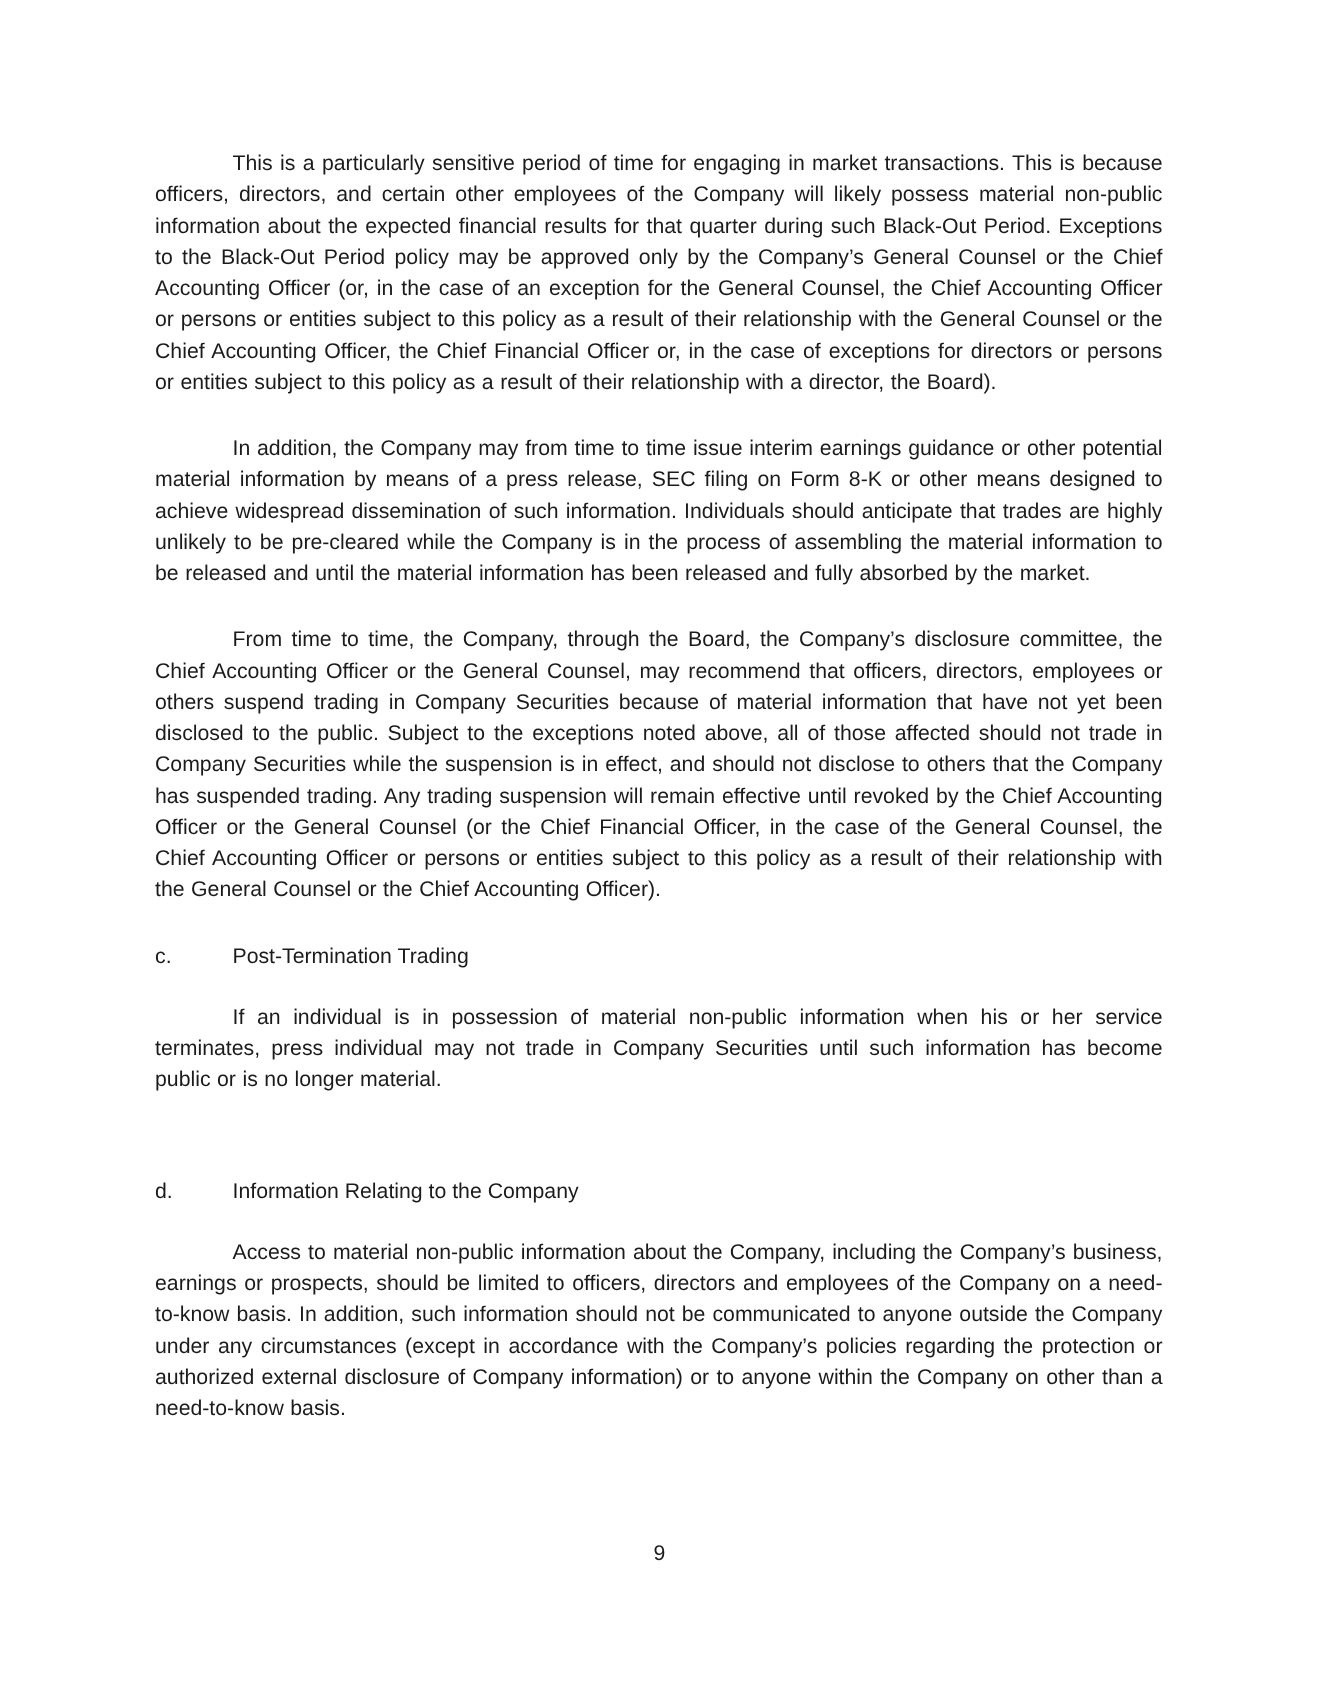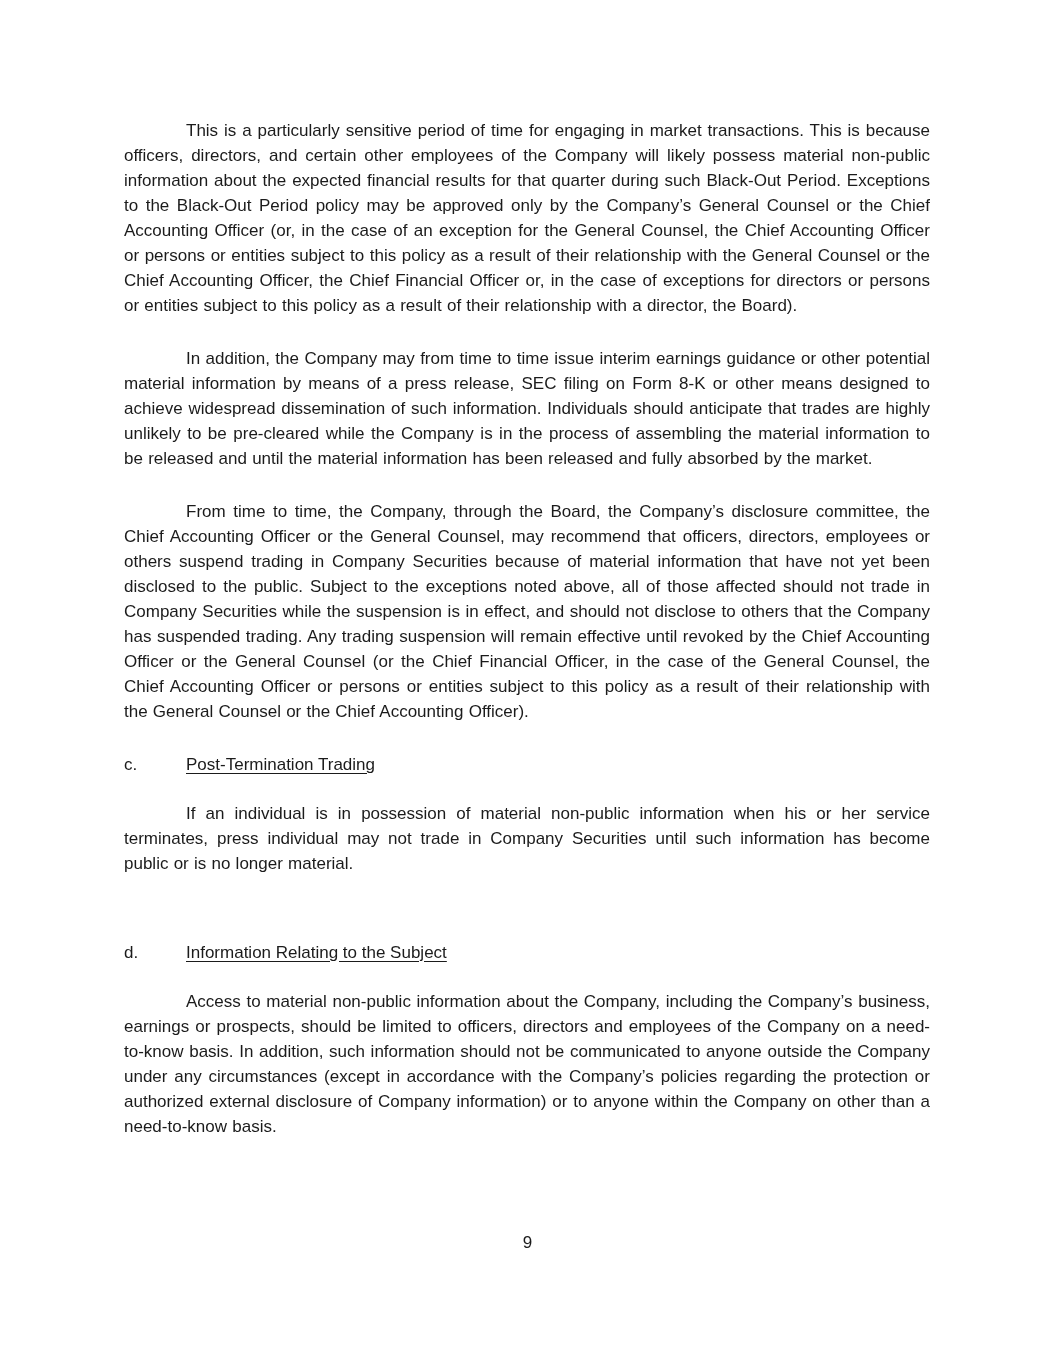--- a/index.html
+++ b/index.html
@@ -30,21 +30,20 @@
     display: flex;
     font-size: 17px;
     line-height: 25px;
     margin: 0 0 24px 0;
   }
   .section-label {
     flex: none;
     width: 62px;
   }
   .section-title {
-    text-decoration: underline;
     text-underline-offset: 3px;
   }
   .spaced {
     margin-top: 64px;
   }
   .page-number {
     position: absolute;
     bottom: 110px;
     left: 0;
     right: 0;
@@ -67,21 +66,21 @@
 
     <div class="section-heading">
       <span class="section-label">c.</span>
       <span class="section-title">Post-Termination Trading</span>
     </div>
 
     <p class="para">If an individual is in possession of material non-public information when his or her service terminates, press individual may not trade in Company Securities until such information has become public or is no longer material.</p>
 
     <div class="section-heading spaced">
       <span class="section-label">d.</span>
-      <span class="section-title">Information Relating to the Subject</span>
+      <span class="section-title">Information Relating to the Company</span>
     </div>
 
     <p class="para">Access to material non-public information about the Company, including the Company’s business, earnings or prospects, should be limited to officers, directors and employees of the Company on a need-to-know basis.  In addition, such information should not be communicated to anyone outside the Company under any circumstances (except in accordance with the Company’s policies regarding the protection or authorized external disclosure of Company information) or to anyone within the Company on other than a need-to-know basis.</p>
 
   </div>
 
   <div class="page-number">9</div>
 </div>
 
 </body></html>

